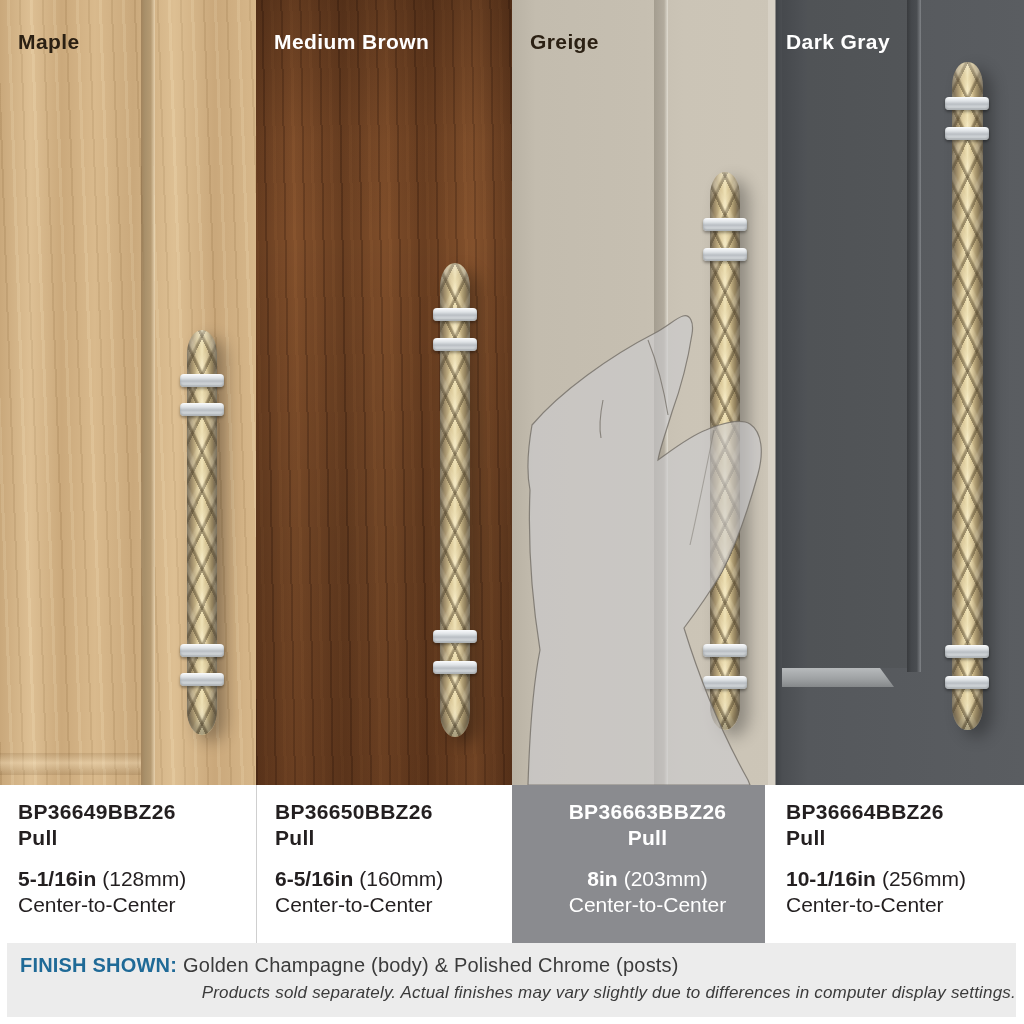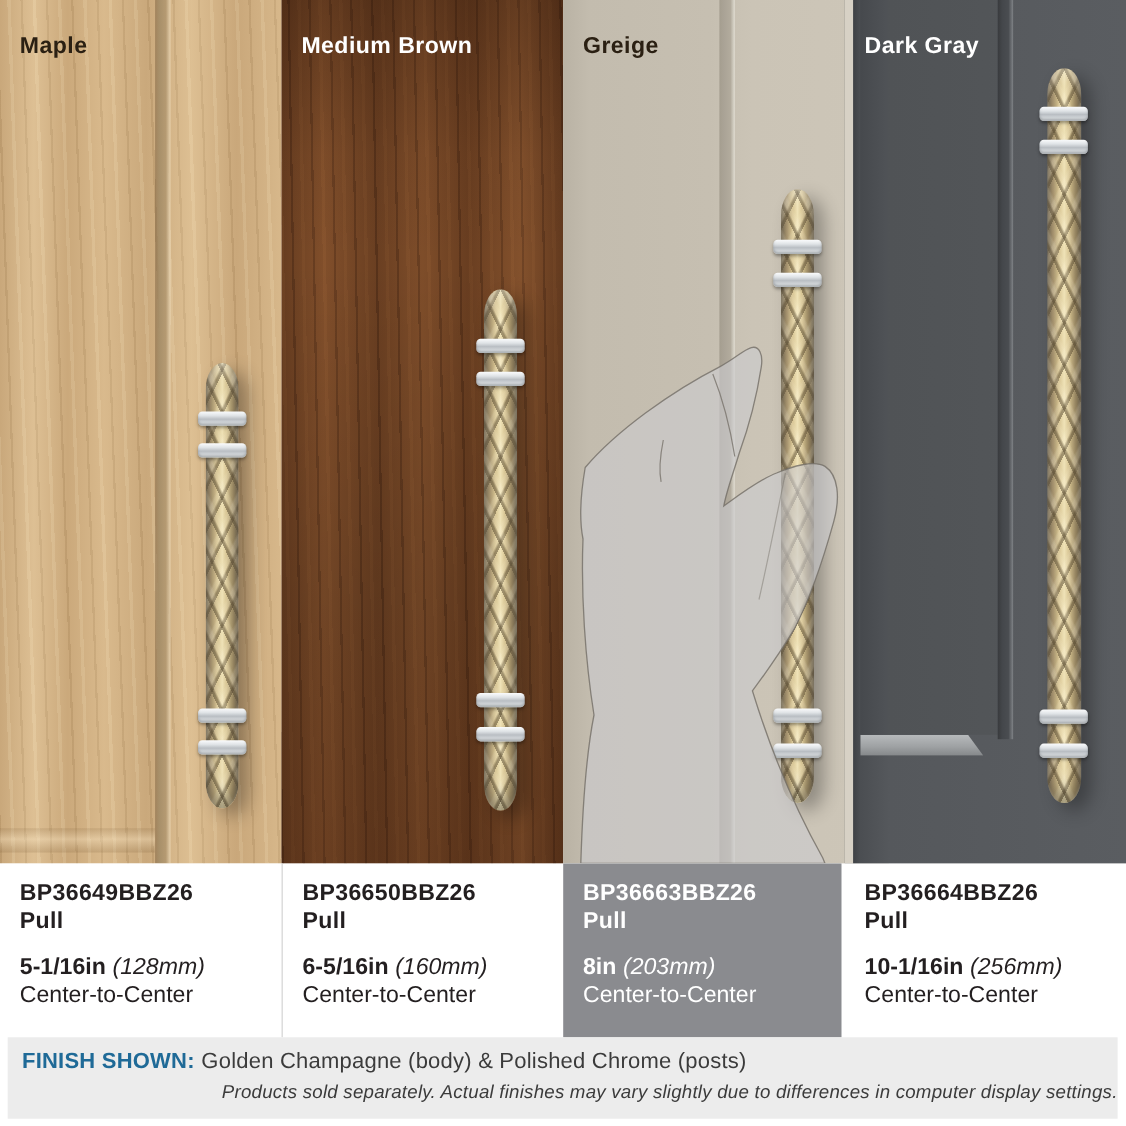--- a/index.html
+++ b/index.html
@@ -55,26 +55,26 @@
     box-shadow:0 2px 3px rgba(0,0,0,.35), inset 0 -2px 2px rgba(120,125,130,.55);}
 
   
   #hand-svg{position:absolute;left:0;top:300px;}
 
   
   #info-row{position:absolute;top:785px;left:0;width:1024px;height:180px;background:#ffffff;}
   .info{position:absolute;top:0;height:158px;width:256px;box-sizing:border-box;padding:14px 0 0 18px;color:#231f20;}
   #info-1{left:0;}
   #info-2{left:256px;border-left:1px solid #cfcfcf;}
-  #info-3{left:512px;width:253px;background:#8a8b8f;color:#ffffff;}
+  #info-3{left:512px;width:253px;background:#8a8b8f;color:#ffffff;text-align:center;}
   #info-4{left:768px;}
   .code,.ptype{font-size:21px;font-weight:700;line-height:26px;letter-spacing:.3px;}
   .sizeline{margin-top:15px;font-size:21px;line-height:26px;}
   .size-in{font-weight:700;}
-  .size-mm{font-weight:400;margin-left:6px;font-style:italic;}
+  .size-mm{font-weight:400;margin-left:6px;}
   .c2c{font-size:21px;line-height:26px;font-weight:400;}
 
   
   #footer-bar{position:absolute;left:7px;right:8px;top:943px;height:74px;background:#ececec;
     box-sizing:border-box;padding:11px 0 0 13px;}
   #finish-line{font-size:20px;color:#3b3b3b;letter-spacing:.2px;}
   #finish-label{font-weight:700;color:#1f6a97;margin-right:6px;}
   #disclaimer{margin-top:6px;font-size:17px;font-style:italic;color:#3b3b3b;letter-spacing:.2px;text-align:right;}
 </style>
 </head>

